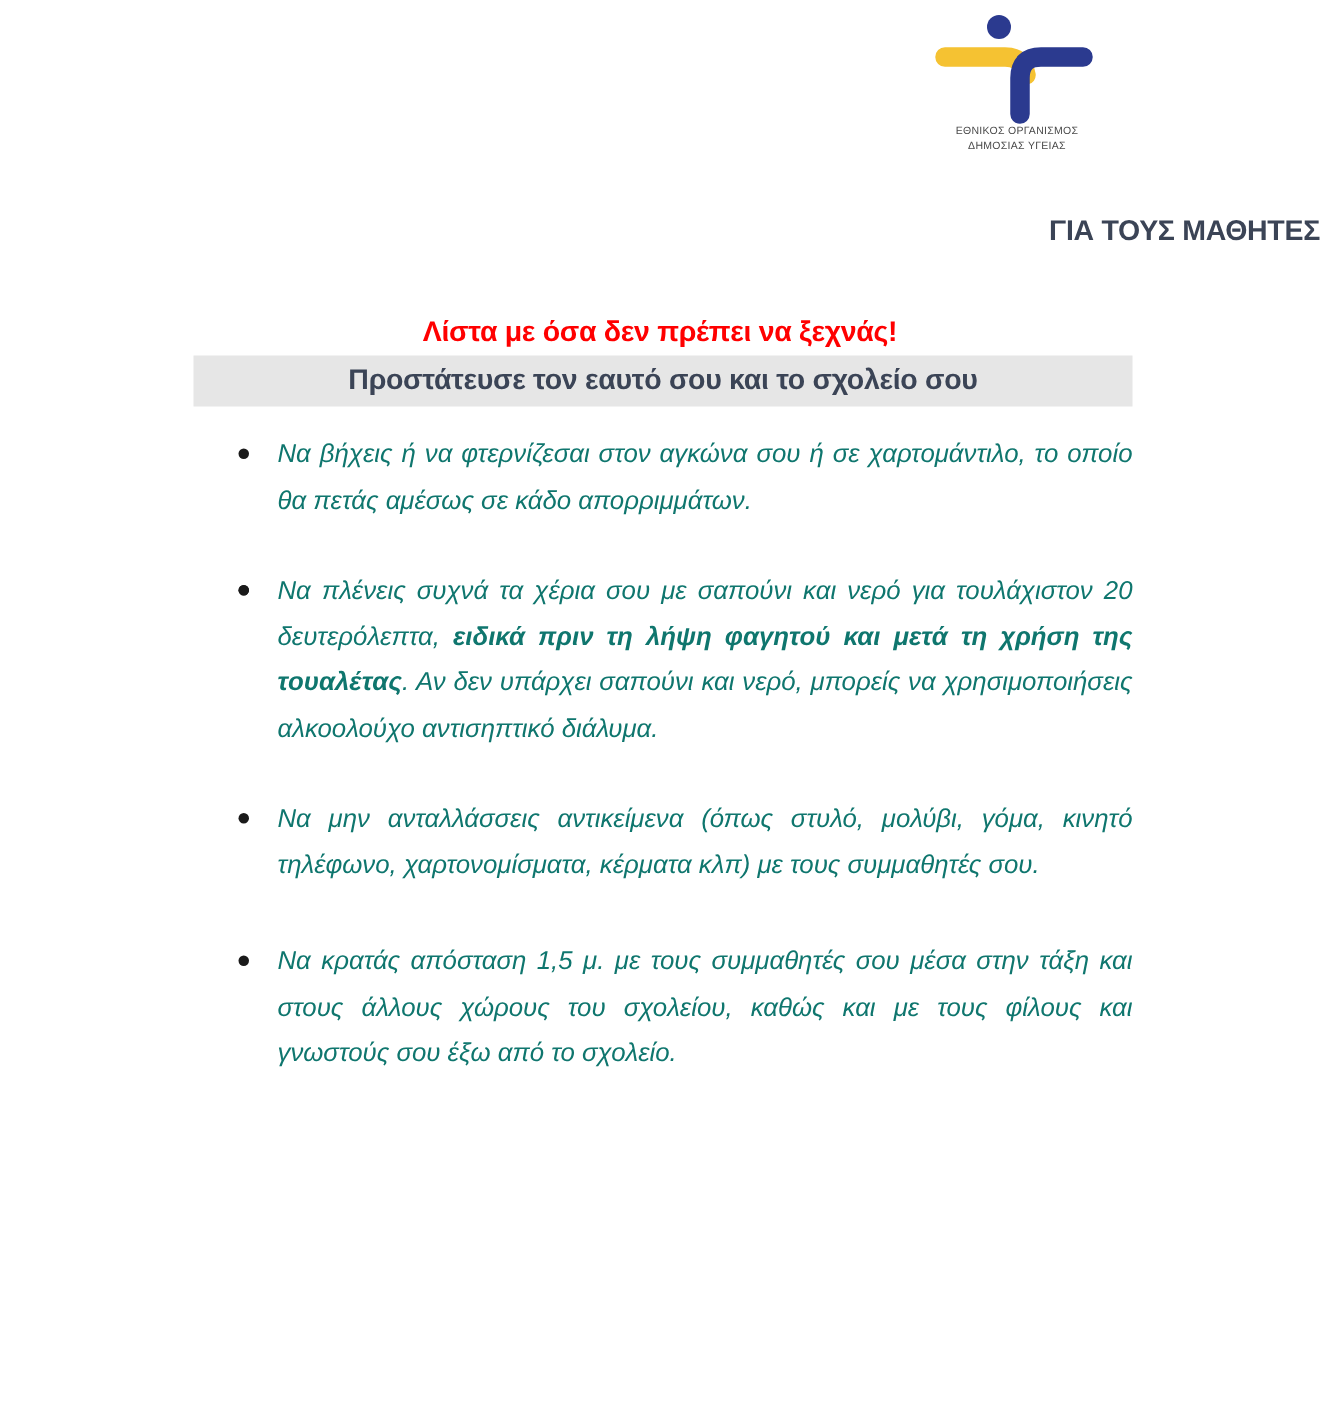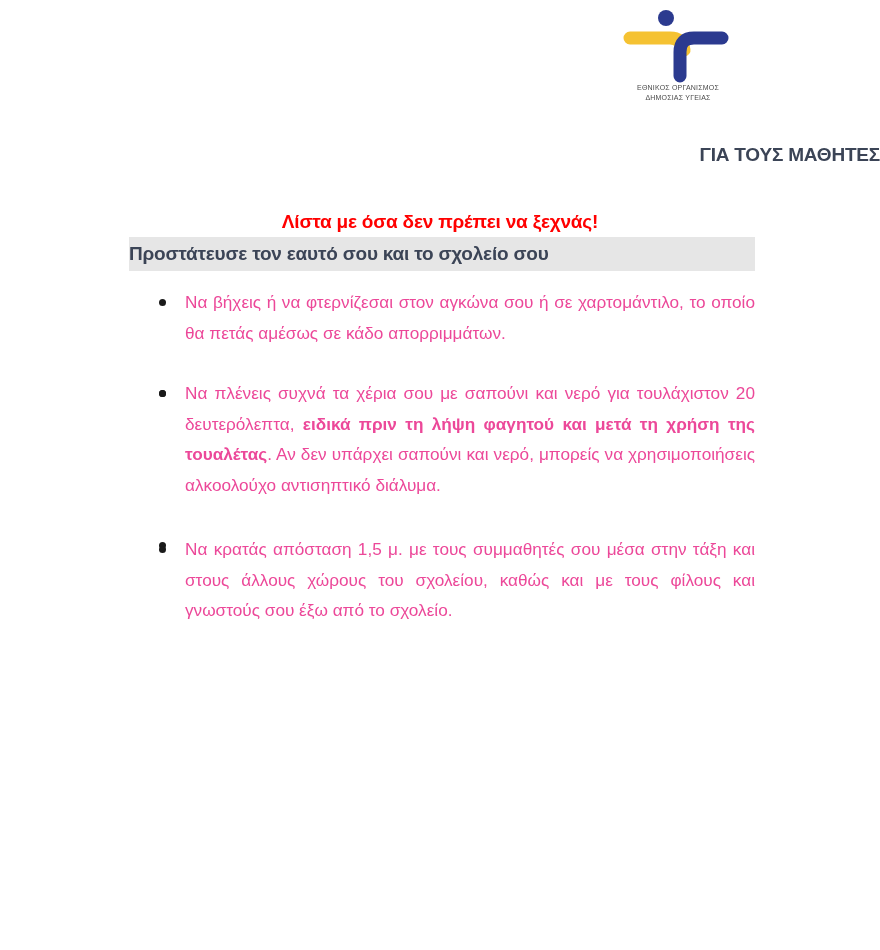--- a/index.html
+++ b/index.html
@@ -62,21 +62,21 @@
     .section-banner {
       position: absolute;
       left: 129px;
       top: 237px;
       width: 626px;
       height: 34px;
       background: #e6e6e6;
     }
     .section-banner span {
       display: block;
-      text-align: left;
+      text-align: center;
       line-height: 34px;
       font-size: 19px;
       font-weight: bold;
       color: #3b4456;
       letter-spacing: -0.2px;
     }
     .list {
       position: absolute;
       left: 155px;
       top: 287px;
@@ -84,22 +84,23 @@
       margin: 0;
       padding: 0;
       list-style: none;
     }
     .list-item {
       position: relative;
       padding-left: 30px;
       font-size: 17.2px;
       line-height: 30.5px;
       text-align: justify;
-      color: #ec4899;
+      color: #0f766e;
       margin-bottom: 34px;
+      font-style: italic;
     }
     .list-item .bullet {
       position: absolute;
       left: 4px;
       top: 12px;
       width: 7px;
       height: 7px;
       border-radius: 50%;
       background: #1a1a1a;
     }
@@ -140,18 +141,19 @@
   </li>
   <li class="list-item item-2">
     <span class="bullet"></span>
   </li>
   <li class="list-item item-3">
     <span class="bullet"></span>
     <span>Να πλένεις συχνά τα χέρια σου με σαπούνι και νερό για τουλάχιστον 20 δευτερόλεπτα, </span><b>ειδικά πριν τη λήψη φαγητού και μετά τη χρήση της τουαλέτας</b><span>. Αν δεν υπάρχει σαπούνι και νερό, μπορείς να χρησιμοποιήσεις αλκοολούχο αντισηπτικό διάλυμα.</span>
   </li>
   <li class="list-item item-4">
     <span class="bullet"></span>
+    <span>Να μην ανταλλάσσεις αντικείμενα (όπως στυλό, μολύβι, γόμα, κινητό τηλέφωνο, χαρτονομίσματα, κέρματα κλπ) με τους συμμαθητές σου.</span>
   </li>
   <li class="list-item item-5">
     <span class="bullet"></span>
     <span>Να κρατάς απόσταση 1,5 μ. με τους συμμαθητές σου μέσα στην τάξη και στους άλλους χώρους του σχολείου, καθώς και με τους φίλους και γνωστούς σου έξω από το σχολείο.</span>
   </li>
 </ul>
 
 </body></html>

